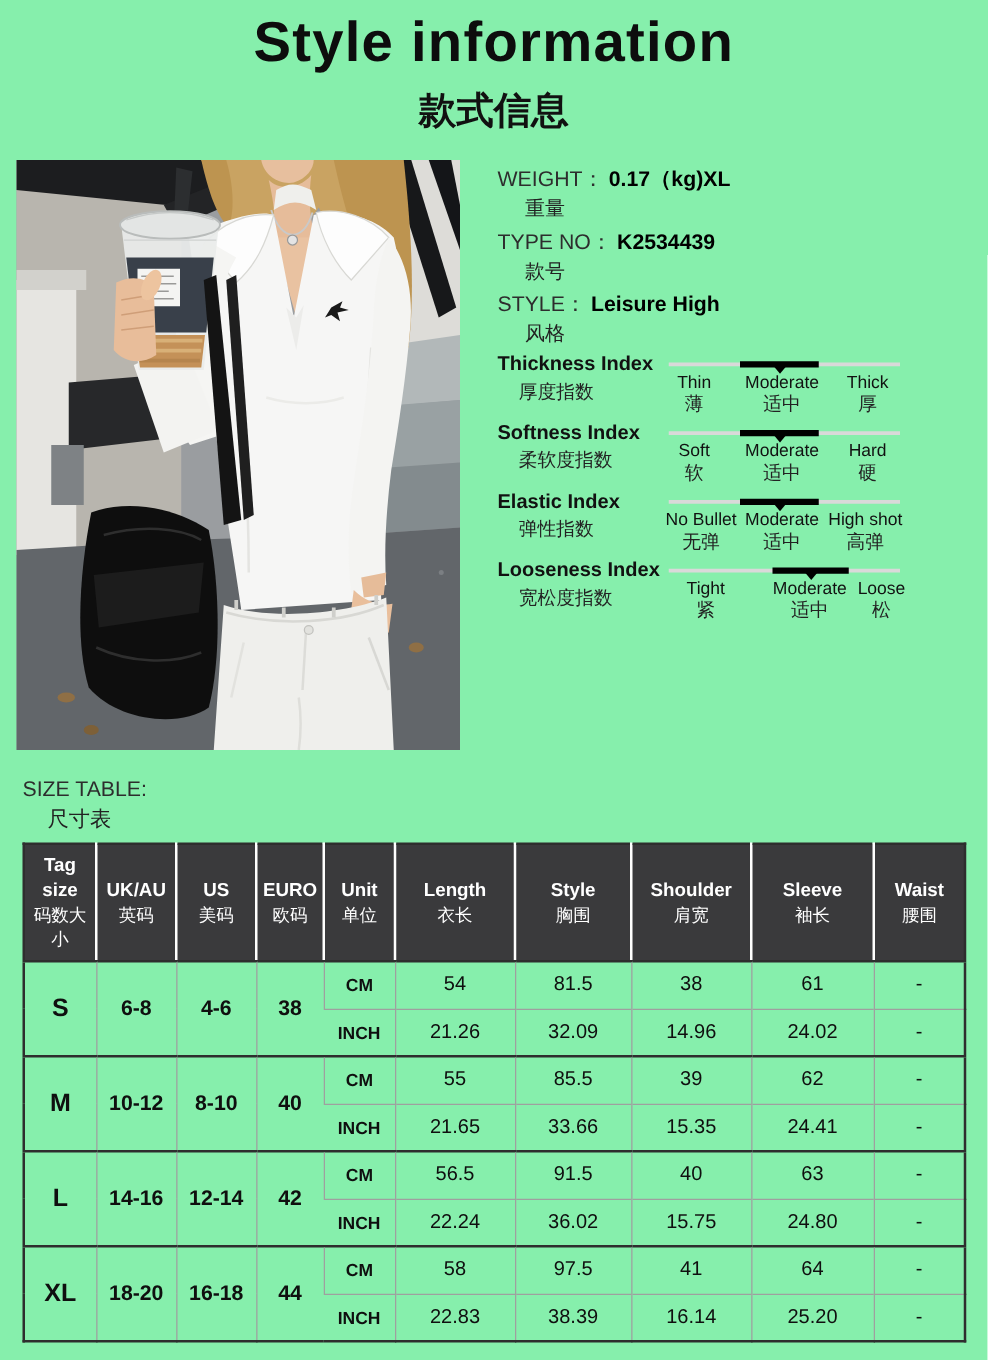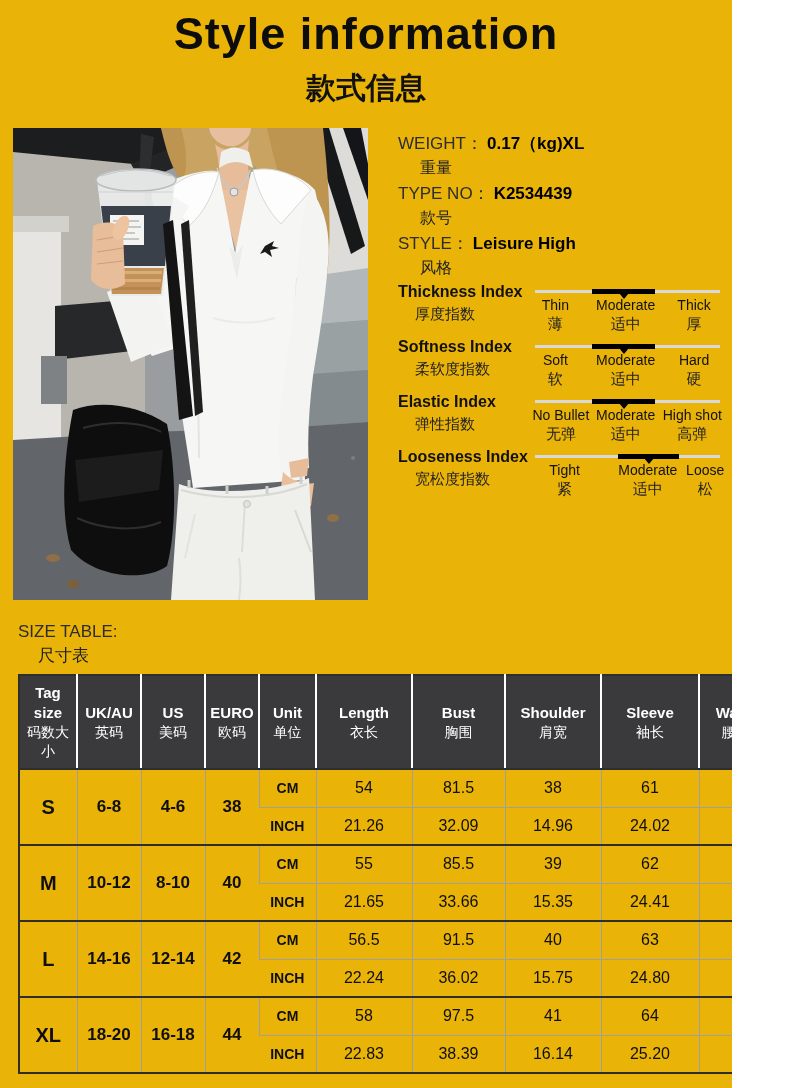--- a/index.html
+++ b/index.html
@@ -2,21 +2,21 @@
 <html><head>
 <meta charset="utf-8">
 <style>
   * { margin:0; padding:0; box-sizing:border-box; }
   html,body { background:#ffffff; }
   body {
     font-family:"Liberation Sans","DejaVu Sans",sans-serif;
     color:#1b1b1b;
     width:790px;
   }
-  .page { position:relative; width:732px; height:1088px; background:#eab308; overflow:hidden; }
+  .page { position:relative; width:790px; height:1088px; background:#86efac; overflow:hidden; }
 
   
   .title-block { position:absolute; top:8px; left:0; width:100%; text-align:center; }
   .title-en { font-size:45px; font-weight:bold; letter-spacing:1px; color:#0d0d0d; }
   .title-zh { font-size:30px; font-weight:bold; margin-top:8px; color:#111; }
 
   
   .photo { position:absolute; left:13px; top:128px; width:355px; height:472px; overflow:hidden; }
 
   
@@ -349,21 +349,21 @@
             </th>
           <th>
               <div class="h-en">Unit</div>
               <div class="h-zh">单位</div>
             </th>
           <th>
               <div class="h-en">Length</div>
               <div class="h-zh">衣长</div>
             </th>
           <th>
-              <div class="h-en">Bust</div>
+              <div class="h-en">Style</div>
               <div class="h-zh">胸围</div>
             </th>
           <th>
               <div class="h-en">Shoulder</div>
               <div class="h-zh">肩宽</div>
             </th>
           <th>
               <div class="h-en">Sleeve</div>
               <div class="h-zh">袖长</div>
             </th>

